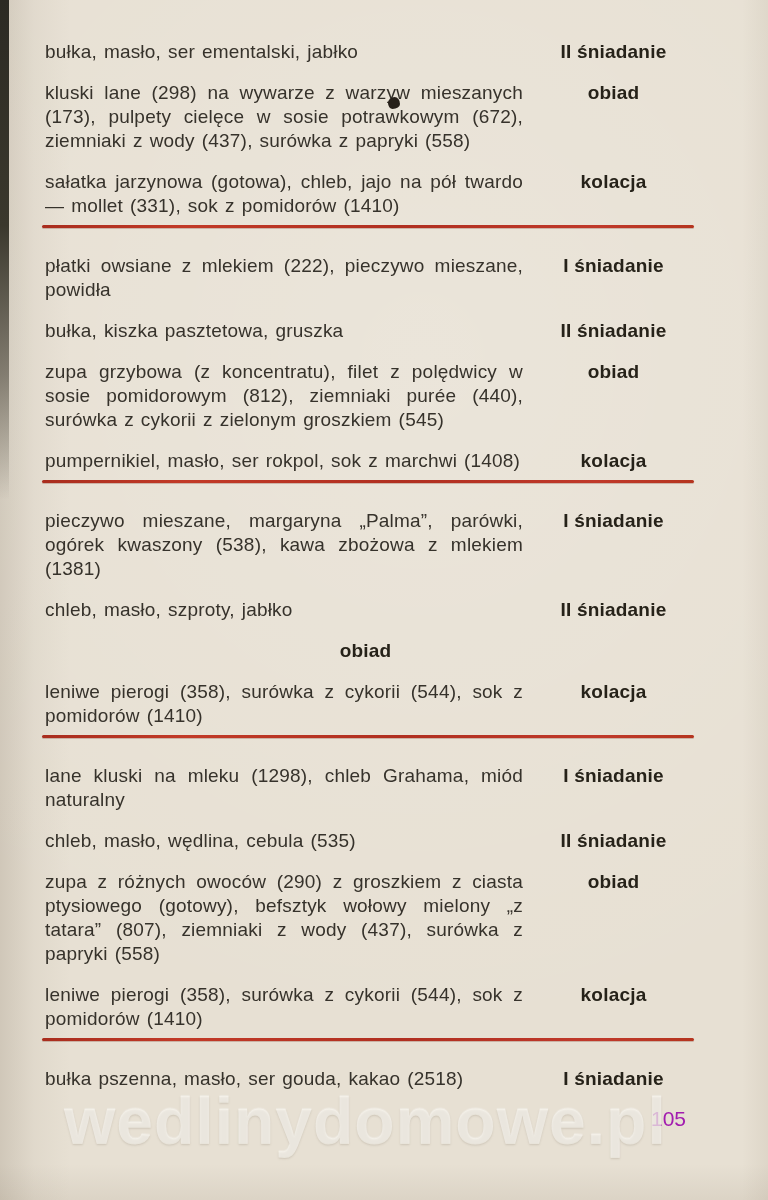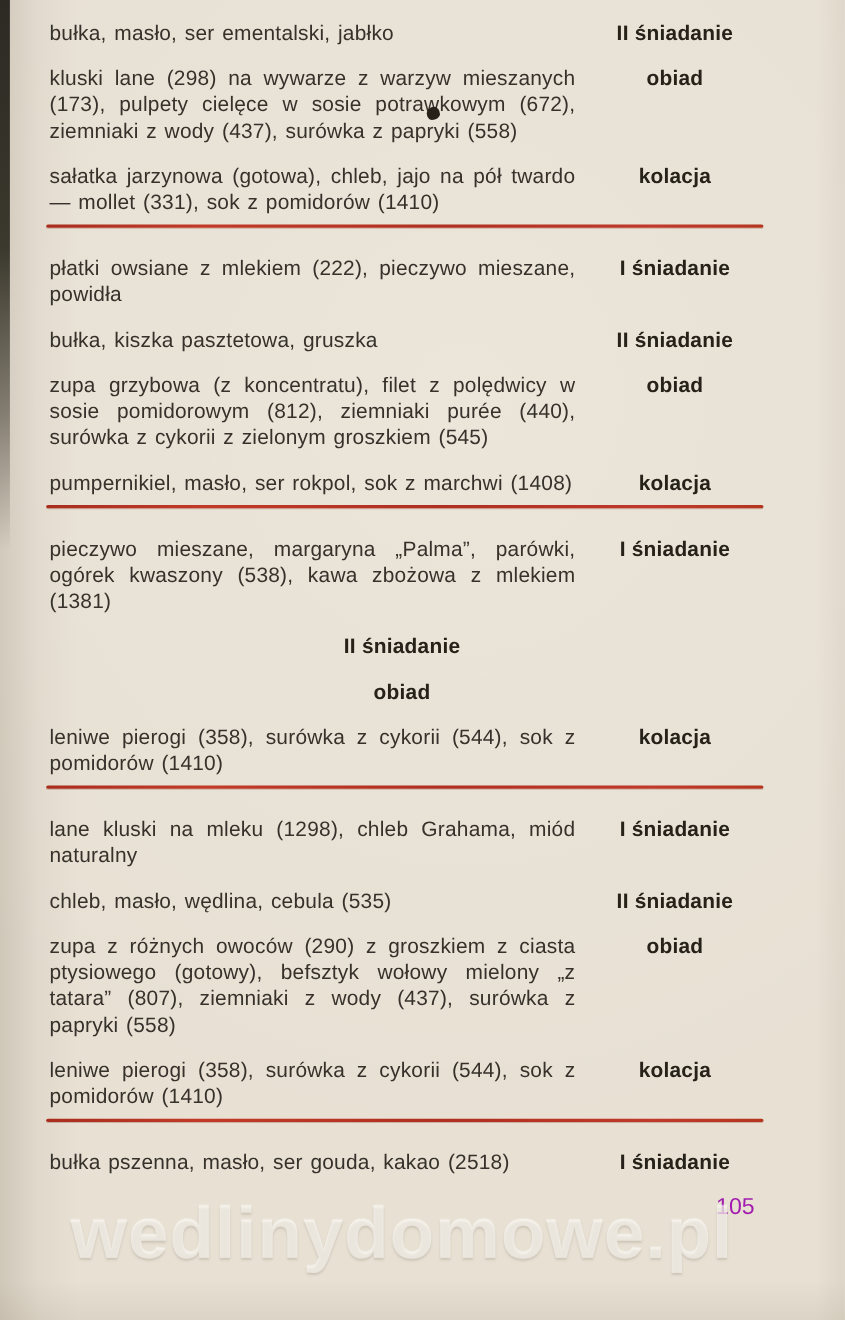--- a/index.html
+++ b/index.html
@@ -23,21 +23,21 @@
   .spine {
     position: absolute;
     left: 0; top: 0;
     width: 9px; height: 500px;
     background: linear-gradient(180deg, #2c2a23 0%, #3b382d 45%, rgba(64,60,48,0.55) 75%, rgba(64,60,48,0) 100%);
     z-index: 3;
   }
   .page {
     position: absolute;
     left: 0; top: 0; right: 0;
-    padding: 19px 82px 0 45px;
+    padding: 40px 82px 0 45px;
     z-index: 1;
   }
   .row {
     display: flex;
     align-items: flex-start;
     gap: 18px;
     margin-bottom: 17px;
   }
   .row:last-child { margin-bottom: 0; }
   .dishes {
@@ -143,20 +143,21 @@
     </div>
   </div>
   <div class="separator"></div>
 
   <div class="section">
     <div class="row">
       <div class="dishes">pieczywo mieszane, margaryna „Palma”, parówki, ogórek kwaszony (538), kawa zbożowa z mlekiem (1381)</div>
       <div class="meal">I śniadanie</div>
     </div>
     <div class="row">
+      <div class="dishes">chleb, masło, szproty, jabłko</div>
       <div class="meal">II śniadanie</div>
     </div>
     <div class="row">
       <div class="meal">obiad</div>
     </div>
     <div class="row">
       <div class="dishes">leniwe pierogi (358), surówka z cykorii (544), sok z pomidorów (1410)</div>
       <div class="meal">kolacja</div>
     </div>
   </div>

